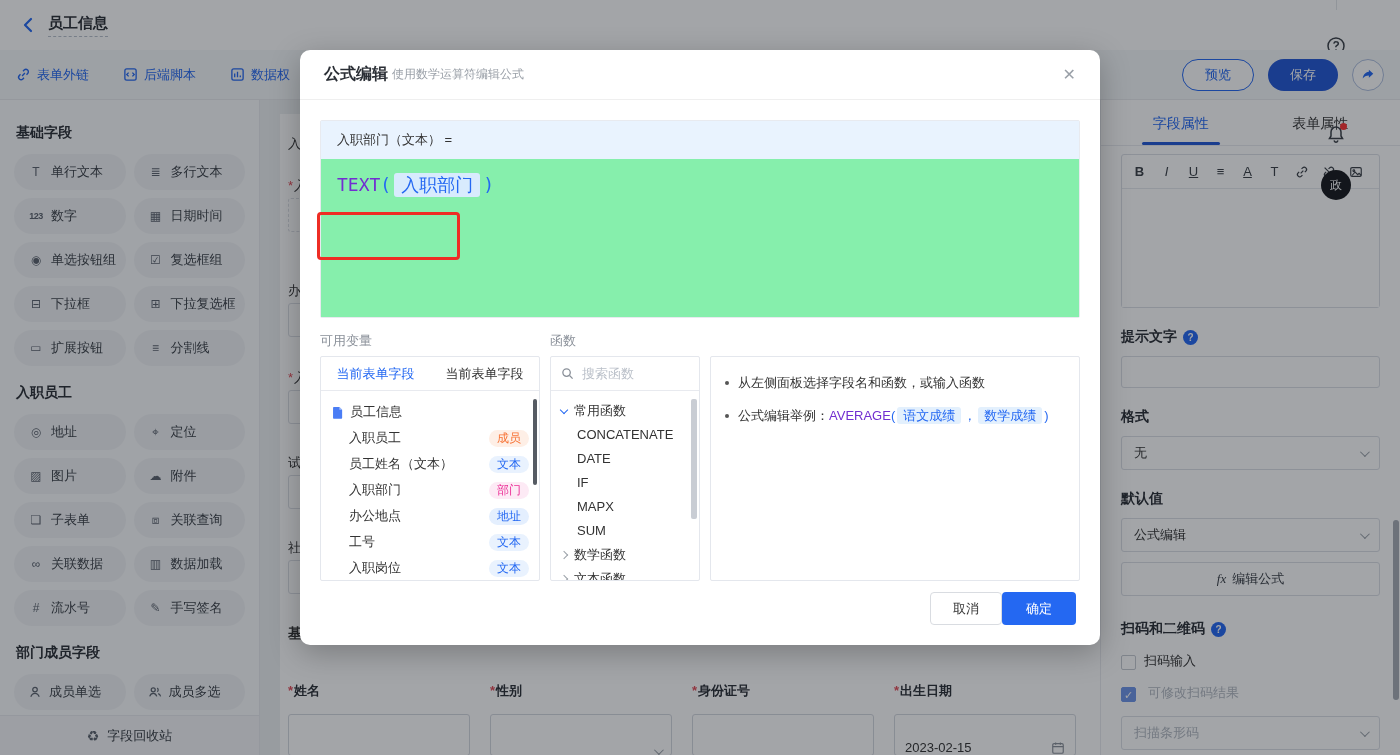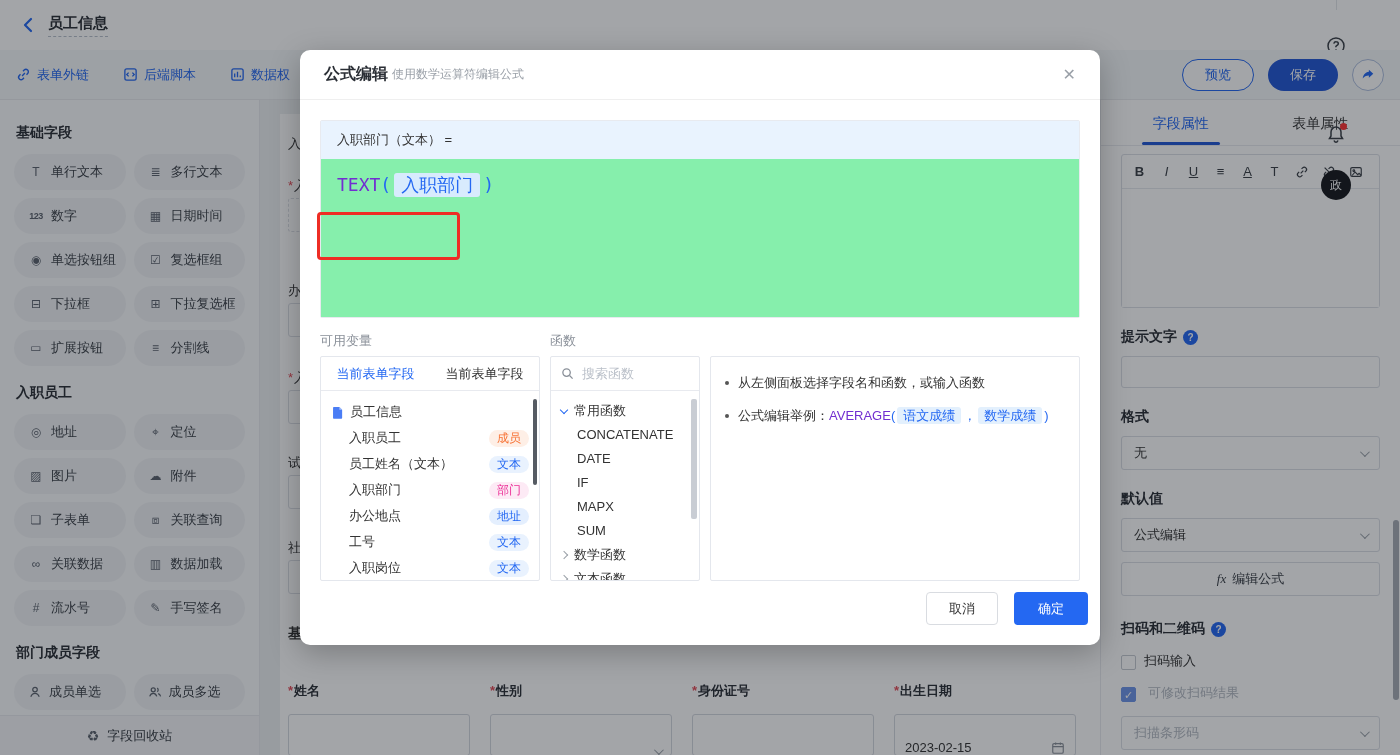--- a/index.html
+++ b/index.html
@@ -133,21 +133,21 @@
   .search-inp::placeholder { color:#b9bfc8; }
   .fn-tree { padding:8px 0 0 0; font-size:13px; }
   .fn-group { display:flex; align-items:center; gap:7px; height:24px; padding-left:10px; color:#333; }
   .tchev { width:6px; height:6px; border-right:1.3px solid #2468f2; border-bottom:1.3px solid #2468f2; flex:none; }
   .tchev.open { transform:rotate(45deg); margin-top:-3px; }
   .tchev.closed { transform:rotate(-45deg); border-color:#9aa0a8; }
   .fn-item { height:24px; line-height:24px; padding-left:26px; color:#333; }
   .help-line { display:flex; align-items:flex-start; gap:9px; font-size:13px; color:#333; margin-bottom:13px; line-height:20px; }
   .dot { width:4px; height:4px; border-radius:50%; background:#555; margin-top:8px; flex:none; }
   .help-pill { background:#e3f0fd; color:#2468f2; border-radius:3px; padding:1px 6px; margin:0 2px; }
-  .m-foot { position:absolute; right:12px; bottom:20px; display:flex; gap:16px; }
+  .m-foot { position:absolute; right:24px; bottom:20px; display:flex; }
   .btn-cancel { height:33px; padding:0 22px; background:#fff; border:1px solid #d9dce1; border-radius:4px; font-size:13px; color:#333; }
   .btn-ok { height:33px; padding:0 24px; background:#2468f2; border:none; border-radius:4px; font-size:13px; color:#fff; }
 </style>
 </head>
 <body>
 
 <div class="app">
 
   <header class="topbar">
     <div class="back-wrap">

